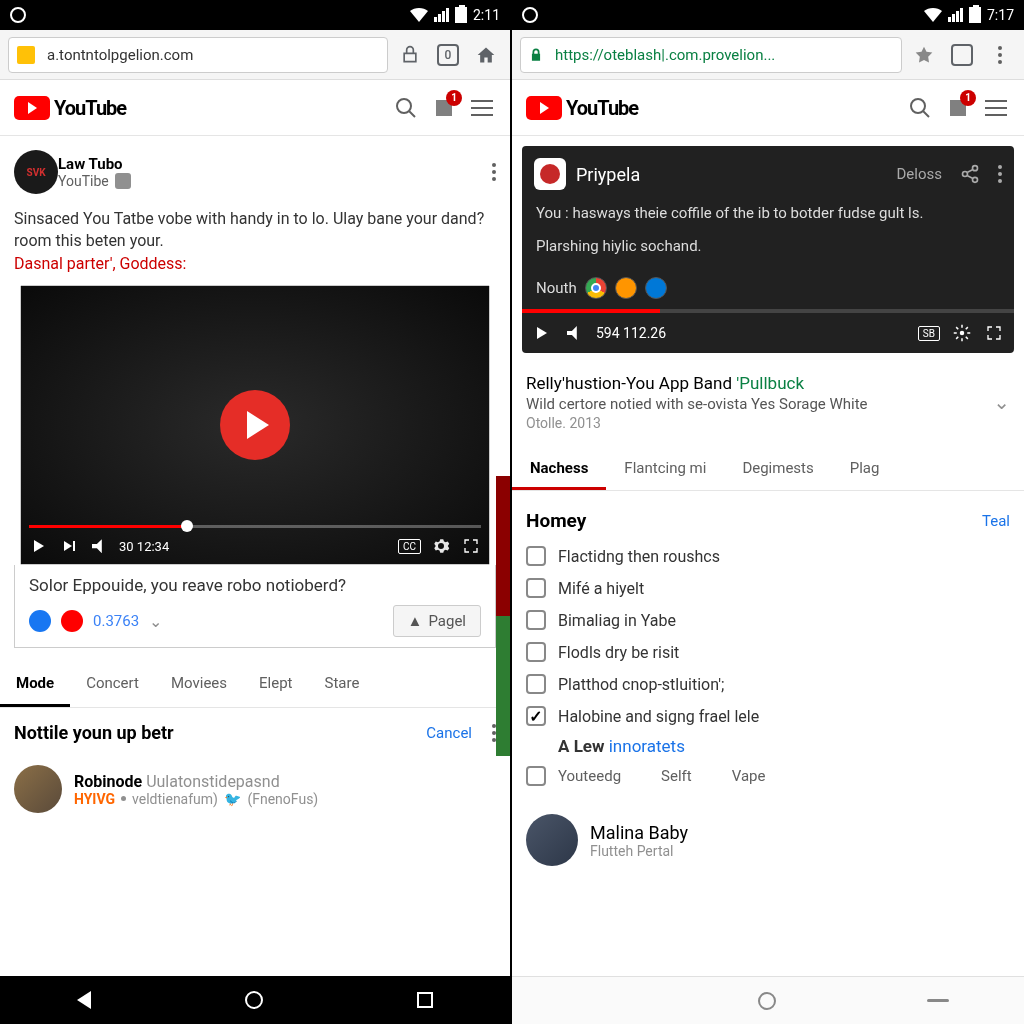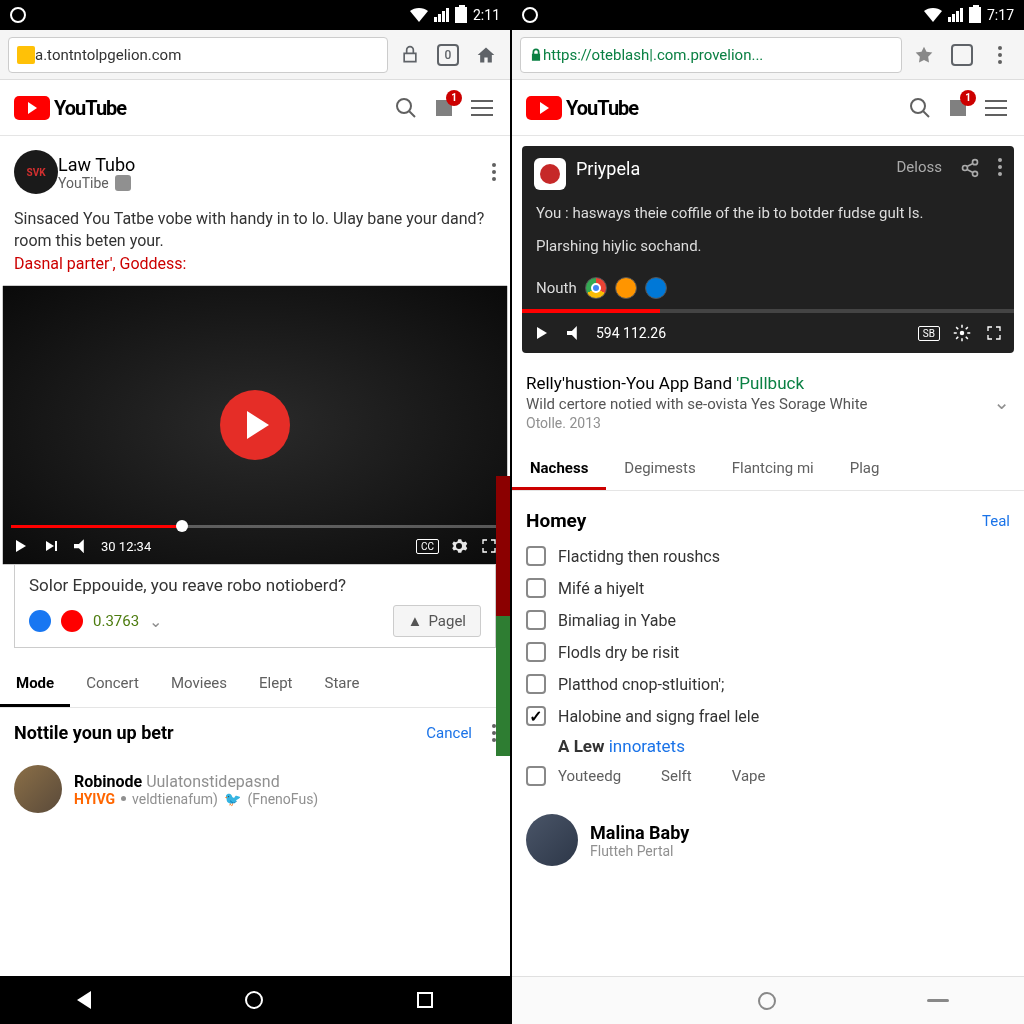--- a/index.html
+++ b/index.html
@@ -8,46 +8,46 @@
 .phone.left{border-right:2px solid #000}
 .status-bar{height:30px;background:#000;color:#fff;display:flex;align-items:center;padding:9px 10px;font-size:14px}
 .status-bar .sb-left{flex:1;display:flex;align-items:center;gap:4px}
 .status-bar .sb-right{display:flex;align-items:center;gap:6px}
 .circle-outline{width:16px;height:16px;border:2px solid #fff;border-radius:50%}
 .signal-icon{display:inline-flex;align-items:flex-end;gap:1px}
 .signal-icon span{width:3px;background:#fff}
 .battery-icon{width:12px;height:16px;border:1px solid #fff;background:#fff;position:relative}
 .battery-icon::before{content:'';position:absolute;top:-3px;left:3px;width:6px;height:2px;background:#fff}
 .url-bar{height:50px;background:#f5f5f5;display:flex;align-items:center;padding:0 8px;gap:6px;border-bottom:1px solid #ddd}
-.url-field{flex:1;height:36px;background:#fff;border:1px solid #ccc;border-radius:4px;display:flex;align-items:center;padding:0 8px;font-size:15px;color:#333;gap:0}
+.url-field{flex:1;height:36px;background:#fff;border:1px solid #ccc;border-radius:4px;display:flex;align-items:center;padding:0 8px;font-size:15px;color:#333;gap:12px}
 .url-icon{width:18px;height:18px;background:#ffc107;border-radius:2px}
 .url-action{width:32px;height:32px;display:flex;align-items:center;justify-content:center;color:#5f6368}
 .tabs-badge{width:22px;height:22px;border:2px solid #5f6368;border-radius:4px;display:flex;align-items:center;justify-content:center;font-size:12px;font-weight:500}
 .yt-header{height:56px;display:flex;align-items:center;padding:0 14px;border-bottom:1px solid #e5e5e5;gap:10px}
 .yt-logo{display:flex;align-items:center;gap:4px}
 .yt-play-badge{width:36px;height:24px;background:#ff0000;border-radius:5px;display:flex;align-items:center;justify-content:center}
 .yt-play-badge::after{content:'';border-left:9px solid #fff;border-top:6px solid transparent;border-bottom:6px solid transparent}
 .yt-logo-text{font-size:20px;font-weight:700;letter-spacing:-1px}
 .yt-header-spacer{flex:1}
 .yt-header-icon{width:28px;height:28px;display:flex;align-items:center;justify-content:center;color:#606060;position:relative}
 .badge-red{position:absolute;top:-4px;right:-4px;width:16px;height:16px;background:#cc0000;border-radius:50%;display:flex;align-items:center;justify-content:center;color:#fff;font-size:10px;font-weight:700}
 .hamburger{display:flex;flex-direction:column;gap:5px}
 .hamburger span{width:22px;height:2px;background:#606060}
 .content{flex:1;overflow:hidden}
 .post-header{display:flex;align-items:center;padding:14px;}
 .avatar{width:44px;height:44px;border-radius:50%;background:#1a1a1a;display:flex;align-items:center;justify-content:center;color:#d32f2f;font-size:10px;font-weight:700}
 .post-channel{flex:1}
-.channel-name{font-size:18px;font-weight:400}
+.channel-name{font-size:15px;font-weight:700}
 .channel-sub{font-size:14px;color:#606060;display:flex;align-items:center;gap:6px}
 .verified-badge{width:16px;height:16px;background:#909090;border-radius:3px}
 .more-dots{display:flex;flex-direction:column;gap:3px}
 .more-dots span{width:4px;height:4px;background:#606060;border-radius:50%}
 .post-text{padding:0 14px 10px;font-size:16px;color:#333;line-height:1.4}
 .post-link{color:#cc0000}
-.video-player{margin:0 2px;border:1px solid #ccc;position:relative;background:#1a1a1a;height:280px;border-radius:2px}
+.video-player{margin:0 20px;border:1px solid #ccc;position:relative;background:#1a1a1a;height:280px;border-radius:2px}
 .video-bg{position:absolute;inset:0;background:radial-gradient(ellipse at center,#2a2a2a 0%,#0a0a0a 100%)}
 .play-center{position:absolute;top:50%;left:50%;transform:translate(-50%,-50%);width:70px;height:70px;background:#e52d27;border-radius:50%;display:flex;align-items:center;justify-content:center}
 .play-center::after{content:'';border-left:22px solid #fff;border-top:14px solid transparent;border-bottom:14px solid transparent;margin-left:5px}
 .progress-bar{position:absolute;bottom:36px;left:8px;right:8px;height:3px;background:rgba(255,255,255,0.3)}
 .progress-fill{height:100%;background:#ff0000;width:35%;position:relative}
 .progress-dot{position:absolute;right:-6px;top:-5px;width:12px;height:12px;background:#fff;border-radius:50%}
 .player-controls{position:absolute;bottom:0;left:0;right:0;height:36px;display:flex;align-items:center;padding:0 8px;gap:10px;color:#fff;font-size:13px}
 .ctrl-icon{width:20px;height:20px;display:flex;align-items:center;justify-content:center}
 .play-small::after{content:'';border-left:10px solid #fff;border-top:6px solid transparent;border-bottom:6px solid transparent}
 .next-small{display:flex;align-items:center}
@@ -56,21 +56,21 @@
 .volume-icon{width:14px;height:14px;background:#fff;clip-path:polygon(0 35%,35% 35%,70% 0,70% 100%,35% 65%,0 65%)}
 .ctrl-spacer{flex:1}
 .cc-box{padding:1px 4px;border:1px solid #fff;font-size:10px;border-radius:2px}
 .video-info{padding:10px 14px;border:1px solid #ccc;border-top:none;margin:0 14px}
 .video-title{font-size:17px;color:#333}
 .video-meta{font-size:14px;color:#909090;margin-top:4px}
 .video-actions{display:flex;align-items:center;gap:10px;margin-top:10px}
 .social-icon{width:22px;height:22px;border-radius:50%}
 .fb-icon{background:#1877f2}
 .yt-icon{background:#ff0000}
-.rating{font-size:15px;color:#4d7c0f}
+.rating{font-size:15px;color:#3b82f6}
 .chevron{color:#909090}
 .page-btn{margin-left:auto;padding:6px 14px;border:1px solid #ccc;background:#f5f5f5;border-radius:3px;font-size:15px;color:#555;display:flex;align-items:center;gap:6px}
 .nav-tabs{display:flex;border-bottom:1px solid #e5e5e5;margin-top:14px}
 .nav-tab{padding:12px 16px;font-size:15px;color:#606060}
 .nav-tab.active{color:#000;font-weight:700;border-bottom:3px solid #000}
 .section-row{display:flex;align-items:center;padding:14px;gap:10px}
 .section-title{font-size:18px;font-weight:700;flex:1}
 .section-action{font-size:15px;color:#1a73e8}
 .user-row{display:flex;align-items:center;padding:8px 14px;gap:12px}
 .user-avatar{width:48px;height:48px;border-radius:50%;background:linear-gradient(135deg,#8b6f47,#5a4a3a)}
@@ -82,21 +82,21 @@
 .hyivg{color:#ff6600;font-weight:700}
 .dot-sep{width:5px;height:5px;background:#909090;border-radius:50%}
 .handle{color:#909090}
 .twitter-bird{color:#1da1f2}
 .handle2{color:#909090}
 .nav-bar{height:48px;background:#000;display:flex;align-items:center;justify-content:space-around}
 .nav-back{width:0;height:0;border-top:9px solid transparent;border-bottom:9px solid transparent;border-right:14px solid #fff}
 .nav-home{width:18px;height:18px;border:2px solid #fff;border-radius:50%}
 .nav-recent{width:16px;height:16px;border:2px solid #fff}
 .dark-player{margin:10px;background:#212121;border-radius:4px;color:#fff;overflow:hidden}
-.dark-header{display:flex;align-items:flex-start;padding:12px;gap:10px}
+.dark-header{display:flex;align-items:center;padding:12px;gap:10px}
 .dark-avatar{width:32px;height:32px;background:#fff;border-radius:6px;display:flex;align-items:center;justify-content:center}
 .dark-avatar-inner{width:20px;height:20px;background:#c62828;border-radius:50%}
 .dark-title{font-size:18px;flex:1}
 .dark-action{color:#aaa;font-size:15px}
 .dark-body{padding:0 14px 10px;font-size:15px;color:#ddd;line-height:1.5}
 .dark-body p{margin-bottom:10px}
 .dark-icons-row{display:flex;align-items:center;gap:8px;padding:0 14px 10px}
 .dark-label{font-size:15px;color:#ddd}
 .browser-dot{width:22px;height:22px;border-radius:50%;border:1px solid #555}
 .chrome{background:conic-gradient(#ea4335 0 120deg,#fbbc05 120deg 240deg,#34a853 240deg);position:relative}
@@ -124,21 +124,21 @@
 .checkbox{width:20px;height:20px;border:2px solid #888;border-radius:4px;flex-shrink:0;display:flex;align-items:center;justify-content:center}
 .checkbox.checked::after{content:'✓';color:#000;font-weight:700}
 .check-label{font-size:16px;color:#333}
 .alew-row{padding:4px 14px 4px 46px;font-size:17px}
 .alew-row .bold{font-weight:700;color:#333}
 .alew-row .link{color:#1a73e8}
 .sub-row{display:flex;gap:30px;padding:4px 14px 4px 46px;font-size:15px;color:#606060}
 .bottom-user{display:flex;align-items:center;padding:12px 14px;gap:12px}
 .bottom-avatar{width:52px;height:52px;border-radius:50%;background:linear-gradient(135deg,#4a5568,#2d3748)}
 .bottom-info{flex:1}
-.bottom-name{font-size:18px;font-weight:700}
+.bottom-name{font-size:18px;font-weight:400}
 .bottom-sub{font-size:14px;color:#909090}
 .nav-bar-light{height:48px;background:#fafafa;display:flex;align-items:center;justify-content:space-around;border-top:1px solid #e0e0e0}
 .nav-home-light{width:18px;height:18px;border:2px solid #888;border-radius:50%}
 .nav-dash{width:22px;height:3px;background:#888;border-radius:2px}
 .side-strip{position:absolute;right:0;top:340px;width:14px;height:280px;display:flex;flex-direction:column}
 .strip-seg{flex:1;background:#666}
 .strip-seg:nth-child(1){background:#8b0000}
 .strip-seg:nth-child(2){background:#2e7d32}
 svg{display:block}
 </style>
@@ -463,22 +463,22 @@
           <div class="result-title"><span>Relly'hustion-You</span><span> App Band </span><span class="green">'Pullbuck</span></div>
           <div class="result-desc">Wild certore notied with se-ovista Yes Sorage White</div>
           <div class="result-meta">Otolle. 2013</div>
         </div>
         <div class="expand-chevron">⌄</div>
       </div>
     </div>
 
     <div class="tab-row">
       <div class="tab-item active">Nachess</div>
+      <div class="tab-item">Flantcing mi</div>
       <div class="tab-item">Degimests</div>
-      <div class="tab-item">Flantcing mi</div>
       <div class="tab-item">Plag</div>
     </div>
 
     <div class="list-section">
       <div class="list-header">
         <div class="list-title">Homey</div>
         <div class="list-action">Teal</div>
       </div>
       <div class="check-row">
           <div class="checkbox"></div>

